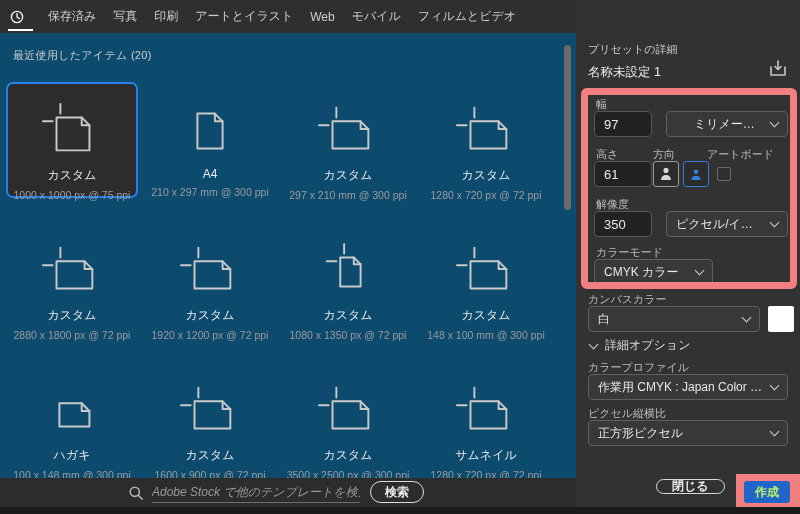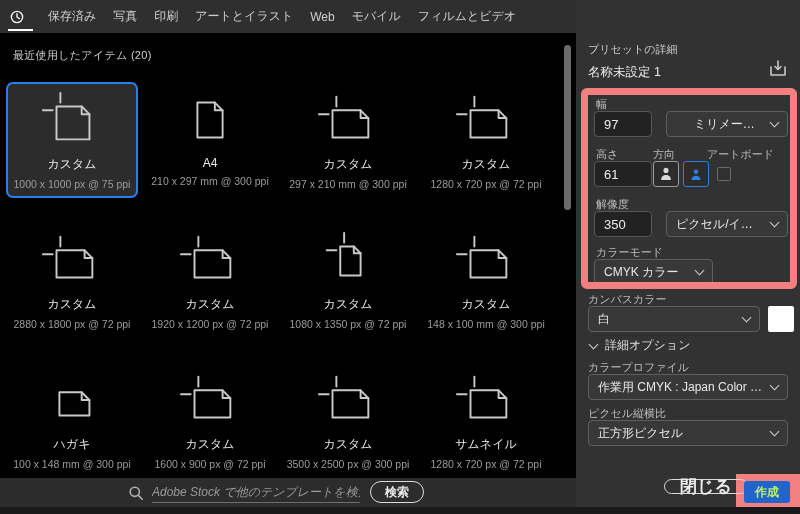--- a/index.html
+++ b/index.html
@@ -20,32 +20,32 @@
   .tab { position:relative; height:33px; display:flex; align-items:center;
     font-size:12px; color:#cfcfcf; cursor:pointer; white-space:nowrap; }
   .tab.active { color:#ffffff; font-weight:700; }
   .tab.active::after { content:""; position:absolute; left:-2px; right:-2px; bottom:2px;
     height:2px; background:#ffffff; }
   .tab .clock { margin-right:7px; display:flex; }
 
   
   .left-section {
     position:absolute; left:0; top:33px; width:576px; height:474px;
-    background:#000000;
+    background:#0c4a6e;
   }
   .grid-header { position:absolute; left:13px; top:15px; font-size:11px; color:#cfcfcf; letter-spacing:.3px; }
   .cards {
     position:absolute; left:8px; top:51px; width:552px;
     display:grid; grid-template-columns:repeat(4,128px);
     column-gap:10px; row-gap:28px;
   }
   .card {
     width:128px; height:112px; border-radius:5px;
     display:flex; flex-direction:column; align-items:center;
-    padding-top:5px; cursor:pointer;
+    padding-top:16px; cursor:pointer;
   }
   .card.selected { background:#2c2c2c; box-shadow:0 0 0 2px var(--selection-blue); }
   .doc-icon { width:62px; height:62px; flex:0 0 auto; }
   .card-title { margin-top:5px; font-size:12px; color:#ebebeb; }
   .card-spec  { margin-top:5px; font-size:10.5px; color:#9b9b9b; }
 
   .v-scrollbar {
     position:absolute; left:564px; top:12px; width:7px; height:165px;
     background:#6b6b6b; border-radius:4px; cursor:pointer;
   }
@@ -109,23 +109,23 @@
     position:absolute; left:141px; top:167px; width:14px; height:14px;
     background:#303030; border:1.5px solid #6a6a6a; border-radius:2px; cursor:pointer;
   }
   .advanced { position:absolute; left:12px; top:337px; display:flex; align-items:center;
     color:#dcdcdc; font-size:12px; cursor:pointer; }
   .advanced .chev { margin:0 8px 0 2px; margin-top:-2px; }
   .swatch { position:absolute; left:192px; top:306px; width:26px; height:26px;
     background:#ffffff; border-radius:2px; cursor:pointer; }
 
   .close-btn {
-    position:absolute; left:88px; top:479px; height:15px; padding:0 15px;
+    position:absolute; left:80px; top:479px; height:15px; padding:0 15px;
     background:transparent; border:1.5px solid #d8d8d8; border-radius:13px;
-    color:#ececec; font-size:17px; font-weight:700; cursor:pointer;
+    color:#ececec; font-size:12px; font-weight:700; cursor:pointer;
     font-family:inherit; display:flex; align-items:center; z-index:8;
   }
   .create-hl { position:absolute; left:160px; top:474px; width:64px; height:35px;
     background:var(--highlight-pink); z-index:7; }
   .create-btn {
     position:absolute; left:168px; top:481px; width:46px; height:22px;
     background:var(--accent-blue); border:none; border-radius:3px;
     color:#bef264; font-size:12px; font-weight:700; cursor:pointer;
     font-family:inherit; z-index:8;
   }

